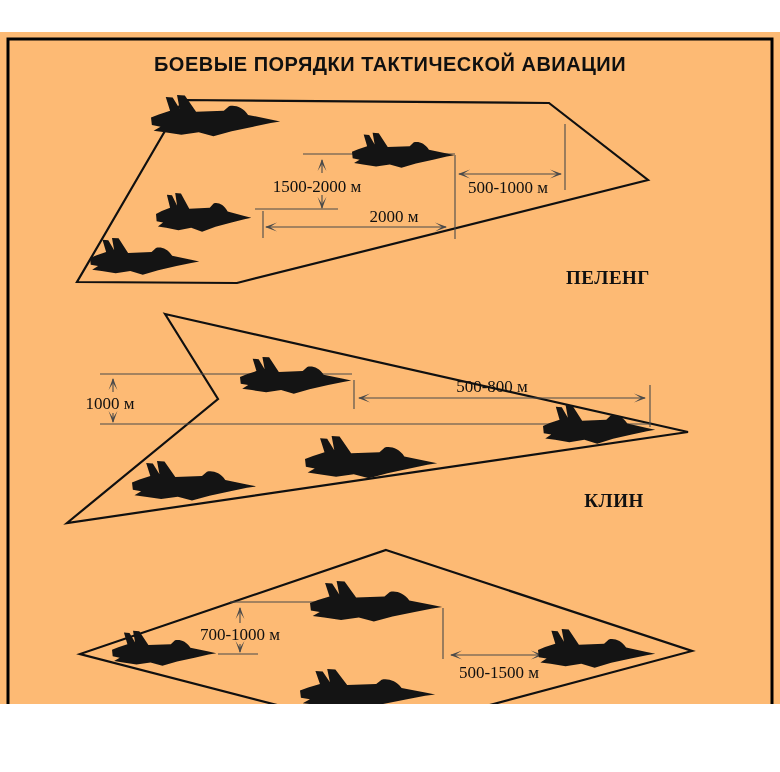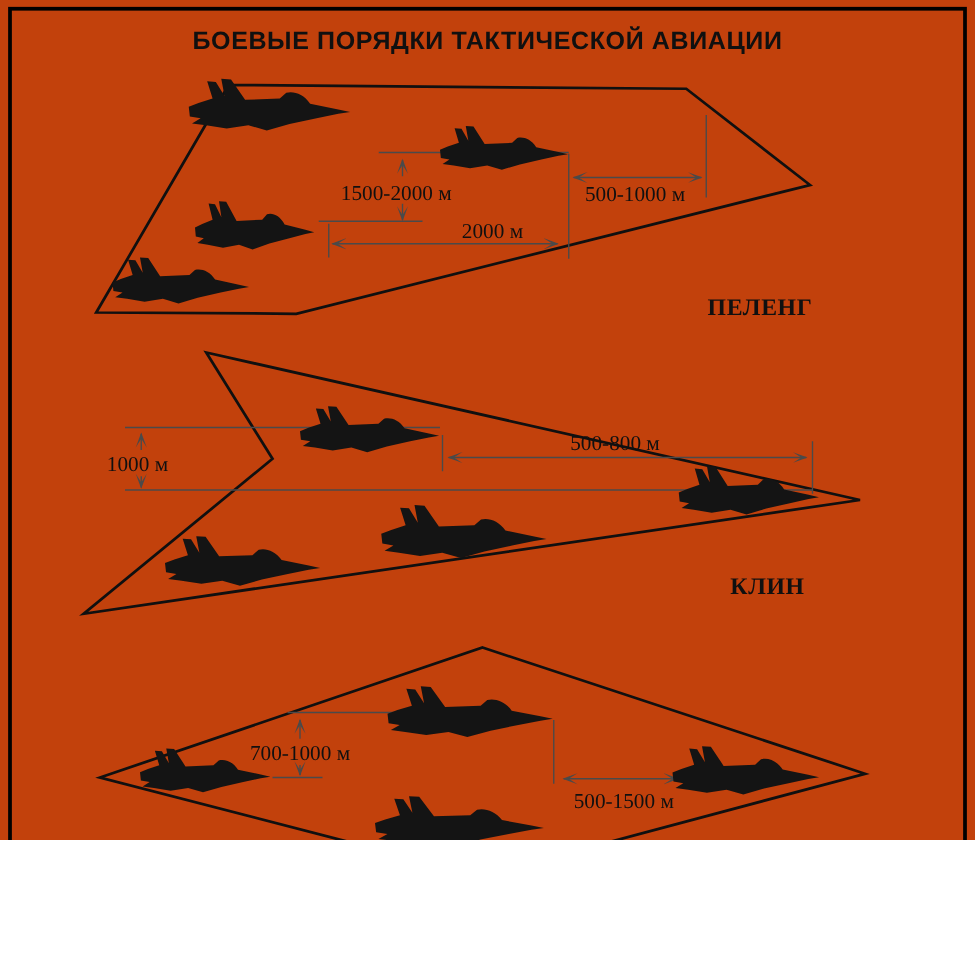--- a/index.html
+++ b/index.html
@@ -1,16 +1,16 @@
 <!DOCTYPE html>
 <html><head>
 <meta charset="utf-8">
 <style>
   html,body{margin:0;padding:0;background:#ffffff;}
-  .frame{position:relative;width:780px;height:672px;background:#c2410c;overflow:hidden;}
+  .frame{position:relative;width:780px;height:672px;background:#fdba74;overflow:hidden;margin-top:32px;}
   svg{position:absolute;left:0;top:0;}
   text{fill:#101010;}
   .title-text{font-family:"Liberation Sans","DejaVu Sans",sans-serif;font-weight:bold;font-size:20px;letter-spacing:0.5px;}
   .dim-text{font-family:"Liberation Serif","DejaVu Serif",serif;font-size:17px;}
   .name-text{font-family:"Liberation Serif","DejaVu Serif",serif;font-weight:bold;font-size:19px;letter-spacing:0.5px;}
   .outline{fill:none;stroke:#101010;stroke-width:2.2;stroke-linejoin:miter;}
   .mline{stroke:#4a4a4a;stroke-width:1.1;fill:none;}
   .jet{fill:#141414;}
 </style>
 </head>

